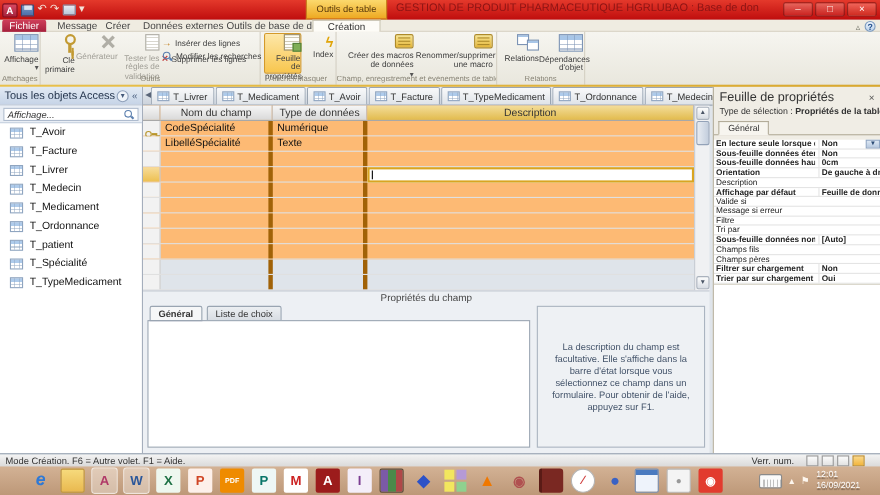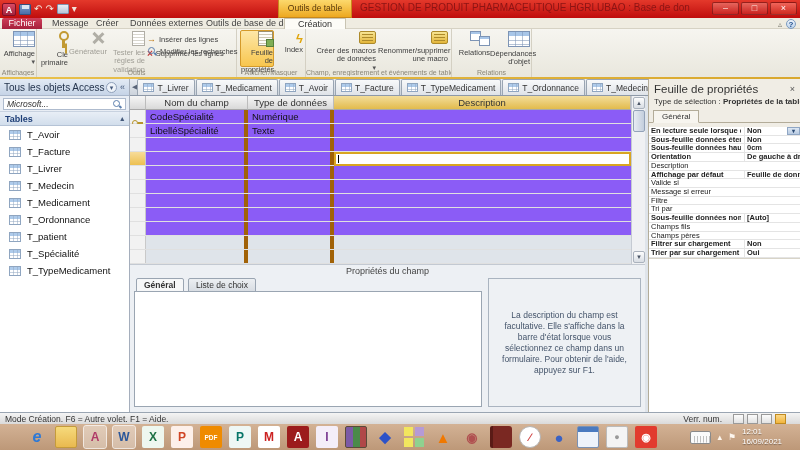--- a/index.html
+++ b/index.html
@@ -87,21 +87,21 @@
 
   
   #doctabs{position:absolute;left:130px;top:79px;width:518px;height:17px;background:linear-gradient(#e8ecf1,#ccd3dc);border-bottom:1px solid #8e99a8;display:flex;align-items:flex-end;padding-left:2px}
   .tabscroll{width:9px;font-size:7px;color:#5a6578;line-height:16px}
   .dtab{height:16px;display:flex;align-items:center;gap:3px;padding:0 5px;font-size:8.5px;color:#333;background:linear-gradient(#f8f9fa,#dfe3e8);border:1px solid #9aa5b2;border-bottom:none;border-radius:2px 2px 0 0;margin-right:1px;white-space:nowrap}
   .dtab.active{background:linear-gradient(#fceec0,#f3cd5e);font-weight:bold;color:#222}
   .dtab .tblsm{width:11px;height:9px}
   .tabclose{margin-left:auto;margin-right:3px;font-size:9px;color:#333;line-height:16px}
 
   
-  #grid{position:absolute;left:130px;top:96px;width:501px;height:140px;background:#8b5cf6}
+  #grid{position:absolute;left:130px;top:96px;width:501px;height:140px;background:#fdba74}
   .ghead{position:absolute;left:0;top:0;height:14px;background:linear-gradient(#f6f6f6,#d9d9d9);border-right:1px solid #bcbcbc;border-bottom:1px solid #a8a8a8;font-size:9.5px;color:#333;text-align:center;line-height:13px}
   .ghead.desc{background:linear-gradient(#f3dd9a,#e2bb4d)}
   .grow{position:absolute;left:0;width:501px;height:14px;border-bottom:1px solid #e0e0e0}
   .gsel{position:absolute;left:0;top:0;width:16px;height:13px;background:#f2f2f2;border-right:1px solid #c9c9c9;text-align:center}
   .gsel.cur{background:linear-gradient(#f7dc9a,#edc051)}
   .gcell{position:absolute;top:0;height:13px;border-right:4px solid #a16207;font-size:9.5px;color:#111;padding:1px 0 0 4px;white-space:nowrap;overflow:hidden}
   .gname{left:16px;width:102px}.gtype{left:118px;width:86px}.gdesc{left:204px;width:297px;border-right:none}
   .keysm{display:inline-block;position:relative;width:12px;height:6px;top:2px}
   .keysm::before{content:"";position:absolute;left:0;top:0;width:4px;height:4px;border:1.5px solid #b8952a;border-radius:50%}
   .keysm::after{content:"";position:absolute;left:6px;top:2px;width:5px;height:1.5px;background:#b8952a;box-shadow:3px 1.5px 0 -0.5px #b8952a}
@@ -292,29 +292,24 @@
 
   <div id="navpane">
     <div class="navhdr">
       <span>Tous les objets Access</span>
       <span class="sp"></span>
       <span class="navcírc">▾</span>
       <span class="navcoll">«</span>
     </div>
     <div class="searchrow">
       <div class="searchbox">
-        <span>Microsoft...</span>
+        <span>Affichage...</span>
         <span class="sp"></span>
         <span class="magsm"></span>
       </div>
-    </div>
-    <div class="grphdr">
-      <span>Tables</span>
-      <span class="sp"></span>
-      <span class="up">▴</span>
     </div>
     <div class="navitem">
         <span class="tblsm"></span>
         <span>T_Avoir</span>
       </div>
     <div class="navitem">
         <span class="tblsm"></span>
         <span>T_Facture</span>
       </div>
     <div class="navitem">

